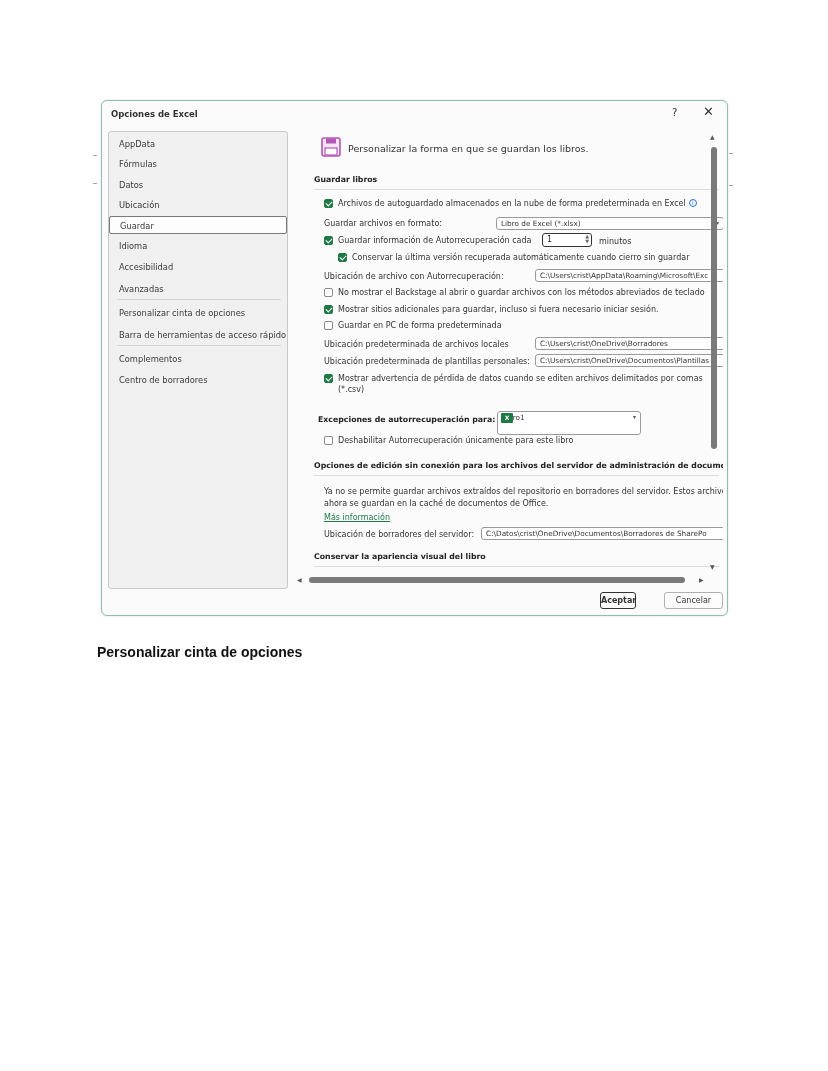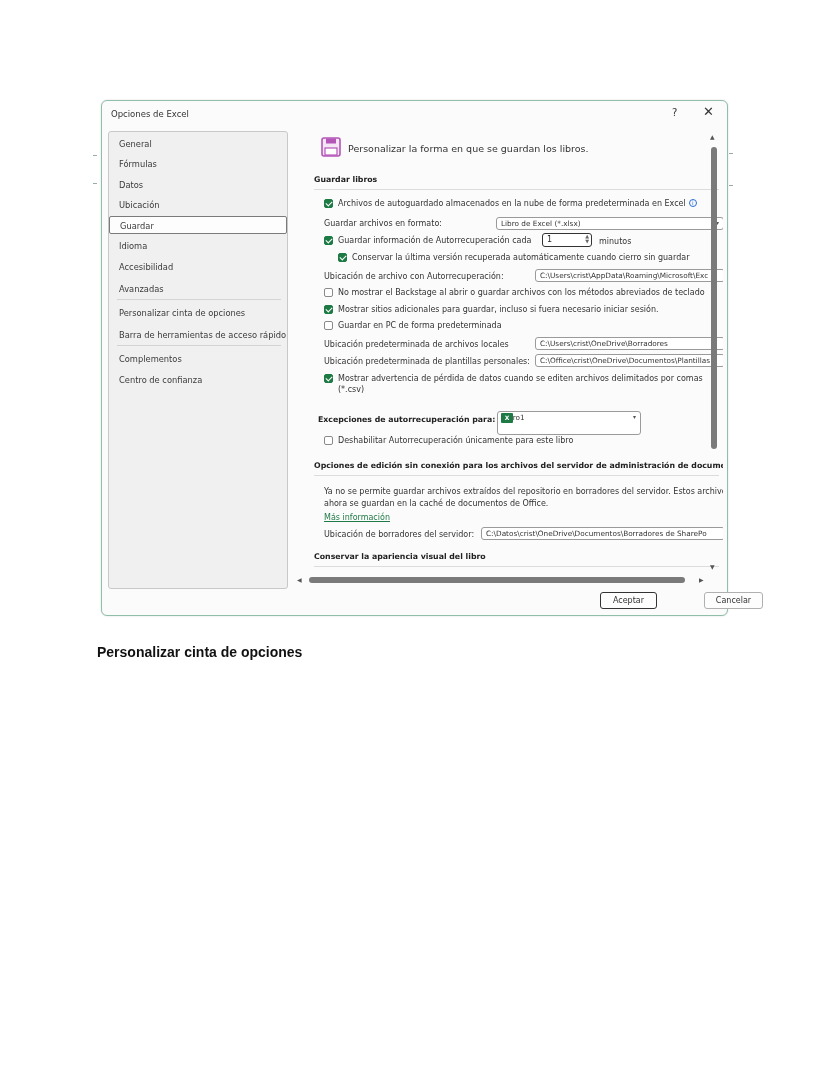--- a/index.html
+++ b/index.html
@@ -7,21 +7,21 @@
   body { position: relative; font-family: "DejaVu Sans", sans-serif; color: #262626; }
 
   .bg-lines { position: absolute; left: 93px; top: 95px; width: 640px; height: 530px; pointer-events: none; }
   .bg-lines .tick { position: absolute; width: 4px; height: 1px; background: #9aa; }
 
   .dialog {
     position: absolute; left: 101px; top: 100px; width: 627px; height: 516px;
     background: #fbfbfb; border: 1.5px solid #8fbfa8; border-radius: 6px;
     box-shadow: 0 0 2px rgba(0,0,0,0.15);
   }
-  .title { position: absolute; left: 9px; top: 8px; font-size: 8.5px; color: #333; }
+  .title { position: absolute; left: 9px; top: 8px; font-size: 8.5px; color: #333; font-weight: bold; }
   .title-btn { position: absolute; top: 5px; font-size: 11px; color: #333; cursor: pointer; }
   .help-btn { left: 570px; font-size: 10px; top: 6px; }
   .close-btn { left: 601px; font-size: 13px; top: 3px; }
 
   .sidebar {
     position: absolute; left: 6px; top: 30px; width: 180px; height: 458px;
     background: #f0f0f0; border: 1px solid #c8c8c8; border-radius: 3px;
   }
   .side-item { position: absolute; left: 10px; font-size: 8.3px; color: #3a3a3a; white-space: nowrap; cursor: pointer; }
   .side-item.selected {
@@ -71,22 +71,22 @@
   .vscroll .thumb { position: absolute; left: 2px; top: 14px; width: 6px; height: 302px; background: #7a7a7a; border-radius: 3px; }
 
   .hscroll { position: absolute; left: 193px; top: 474px; width: 412px; height: 10px; }
   .hscroll .arrow { position: absolute; top: 1px; font-size: 6px; color: #555; }
   .hscroll .thumb { position: absolute; left: 14px; top: 2px; width: 376px; height: 6px; background: #7a7a7a; border-radius: 3px; }
 
   .btn {
     position: absolute; top: 491px; height: 17px; border-radius: 3px; font-size: 8px; color: #333;
     text-align: center; line-height: 15px; background: #fdfdfd; cursor: pointer;
   }
-  .btn-ok { left: 498px; width: 57px; border: 1.5px solid #333; }
-  .btn-cancel { left: 562px; width: 59px; border: 1px solid #b0b0b0; margin-left: 40px; }
+  .btn-ok { left: 498px; width: 36px; border: 1.5px solid #333; font-weight: bold; }
+  .btn-cancel { left: 562px; width: 59px; border: 1px solid #b0b0b0; }
 
   .doc-heading {
     position: absolute; left: 97px; top: 644px; font-family: "Liberation Sans", sans-serif;
     font-weight: bold; font-size: 14px; color: #111;
   }
 </style>
 </head>
 <body>
 
 <div class="bg-lines">
@@ -95,34 +95,34 @@
   <div class="tick" style="left:636px;top:58px"></div>
   <div class="tick" style="left:636px;top:90px"></div>
 </div>
 
 <div class="dialog">
   <div class="title">Opciones de Excel</div>
   <div class="title-btn help-btn">?</div>
   <div class="title-btn close-btn">✕</div>
 
   <div class="sidebar">
-    <div class="side-item" style="top:7px">General</div>
+    <div class="side-item" style="top:7px">AppData</div>
     <div class="side-item" style="top:27px">Fórmulas</div>
     <div class="side-item" style="top:48px">Datos</div>
     <div class="side-item" style="top:68px">Ubicación</div>
     <div class="side-item selected" style="top:84px">Guardar</div>
     <div class="side-item" style="top:109px">Idioma</div>
     <div class="side-item" style="top:130px">Accesibilidad</div>
     <div class="side-item" style="top:152px">Avanzadas</div>
     <div class="side-sep" style="top:167px"></div>
     <div class="side-item" style="top:176px">Personalizar cinta de opciones</div>
     <div class="side-item" style="top:198px">Barra de herramientas de acceso rápido</div>
     <div class="side-sep" style="top:213px"></div>
     <div class="side-item" style="top:222px">Complementos</div>
-    <div class="side-item" style="top:243px">Centro de confianza</div>
+    <div class="side-item" style="top:243px">Centro de borradores</div>
   </div>
 
   <div class="content">
     <svg class="abs" style="left:10px;top:6px" width="20" height="20" viewBox="0 0 20 20">
       <rect x="1" y="1" width="18" height="18" rx="2" fill="#f4e6f5" stroke="#b455b8" stroke-width="1.6"></rect>
       <rect x="5" y="1.5" width="10" height="5" fill="#b455b8"></rect>
       <rect x="4" y="11" width="12" height="7" fill="#ffffff" stroke="#b455b8" stroke-width="1.2"></rect>
     </svg>
     <div class="abs head-big" style="left:37px;top:12px">Personalizar la forma en que se guardan los libros.</div>
 
@@ -160,21 +160,21 @@
     <div class="cb on" style="left:13px;top:174px"></div>
     <div class="abs txt" style="left:27px;top:174px">Mostrar sitios adicionales para guardar, incluso si fuera necesario iniciar sesión.</div>
 
     <div class="cb off" style="left:13px;top:190px"></div>
     <div class="abs txt" style="left:27px;top:190px">Guardar en PC de forma predeterminada</div>
 
     <div class="abs txt" style="left:13px;top:209px">Ubicación predeterminada de archivos locales</div>
     <div class="field" style="left:224px;top:206px;width:190px">C:\Users\crist\OneDrive\Borradores</div>
 
     <div class="abs txt" style="left:13px;top:226px">Ubicación predeterminada de plantillas personales:</div>
-    <div class="field" style="left:224px;top:223px;width:190px">C:\Office\crist\OneDrive\Documentos\Plantillas</div>
+    <div class="field" style="left:224px;top:223px;width:190px">C:\Users\crist\OneDrive\Documentos\Plantillas</div>
 
     <div class="cb on" style="left:13px;top:243px"></div>
     <div class="abs txt" style="left:27px;top:243px">Mostrar advertencia de pérdida de datos cuando se editen archivos delimitados por comas</div>
     <div class="abs txt" style="left:27px;top:254px">(*.csv)</div>
 
     <div class="abs bold" style="left:7px;top:284px">Excepciones de autorrecuperación para:</div>
     <div class="field" style="left:186px;top:280px;width:144px;height:24px;">
       <span class="xl-icon">X</span>
       <span>Libro1</span>
       <span class="select-arrow">▾</span>

